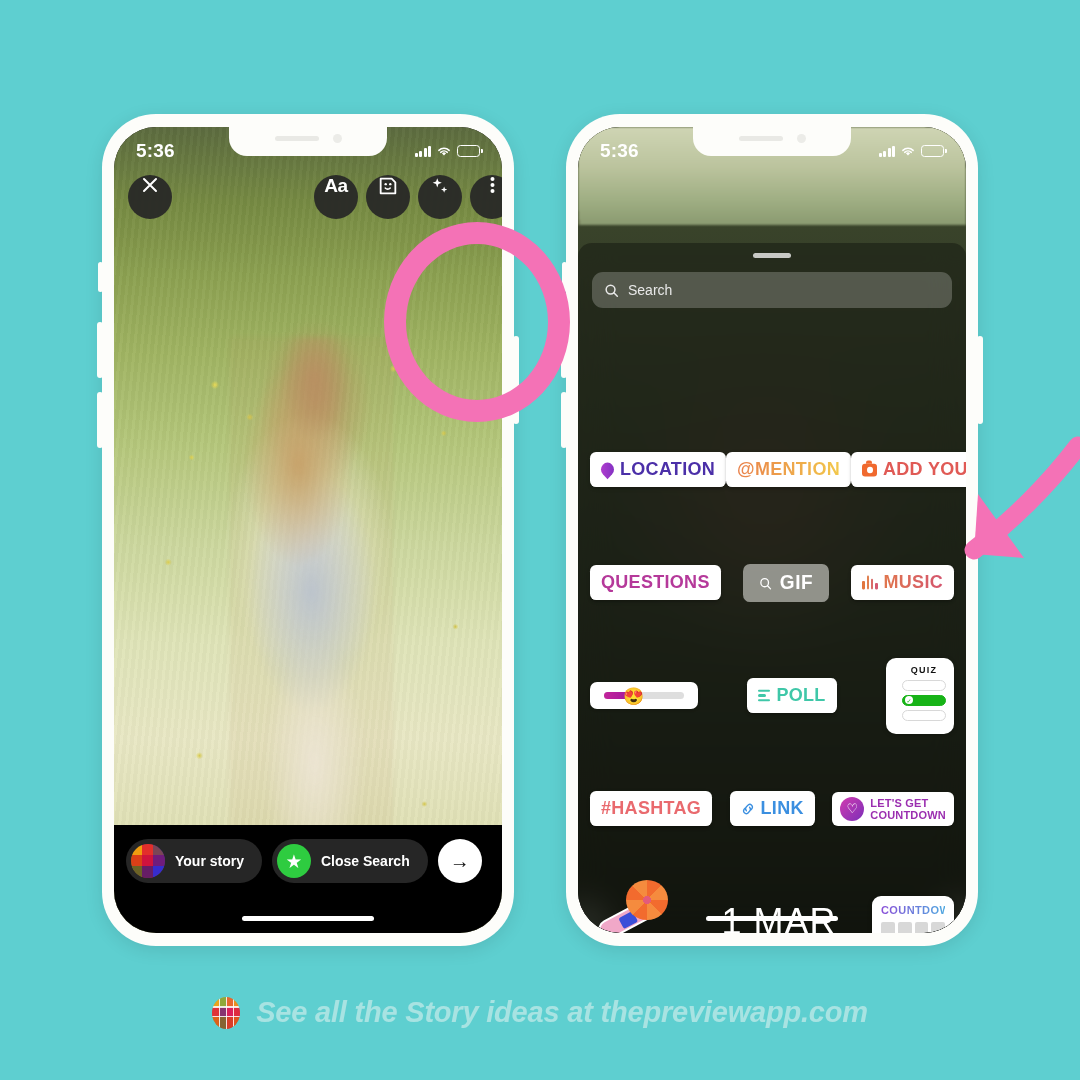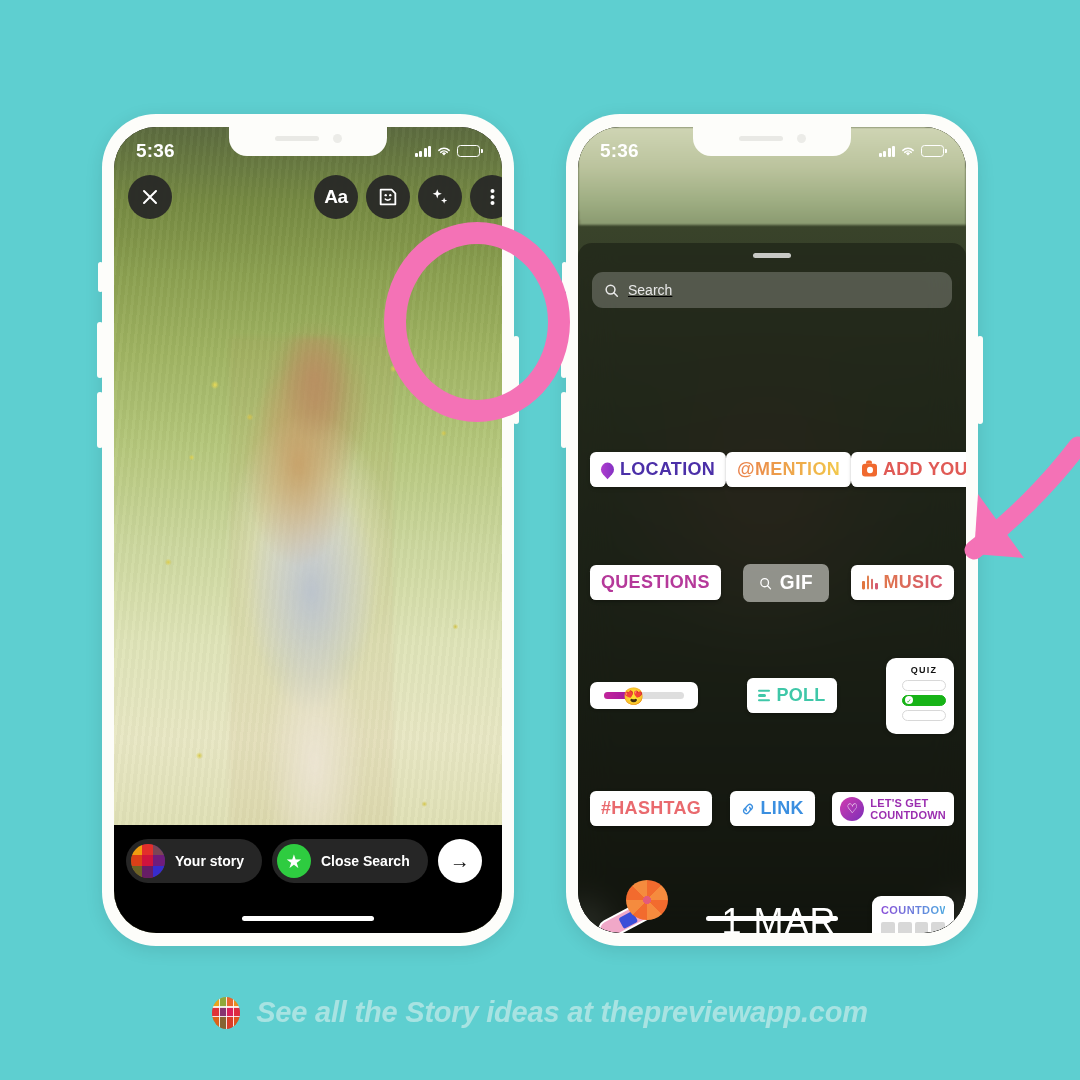--- a/index.html
+++ b/index.html
@@ -132,21 +132,21 @@
   
   .story-top {
     position:absolute; top:48px; left:0; right:0;
     display:flex; align-items:center;
     padding: 0 14px;
     z-index: 30;
   }
   .rnd-btn {
     width: 44px; height: 44px; border-radius: 50%;
     background: rgba(38,38,38,0.92);
-    display:flex; align-items:center; justify-content:center;
+    display:flex; align-items:flex-start; justify-content:center;
     color:#fff;
     flex: none;
   }
   .top-right-tools { margin-left:auto; display:flex; gap: 8px; margin-right: -26px; }
   .aa { font-size: 19px; font-weight: 700; letter-spacing: -0.5px; }
 
   
   .story-bottom {
     position:absolute; left:0; right:0; bottom:0;
     background:#000; height: 108px;
@@ -226,21 +226,20 @@
       linear-gradient(97deg, rgba(80,70,45,.45) 0 2px, rgba(0,0,0,0) 2px 40px),
       linear-gradient(84deg, rgba(70,62,40,.35) 0 2px, rgba(0,0,0,0) 2px 55px);
   }
   .tray-sheet {
     position:absolute; left:0; right:0; top: 116px; bottom:0;
     background: rgba(24,28,18,0.55);
     backdrop-filter: blur(18px);
     -webkit-backdrop-filter: blur(18px);
     border-radius: 14px 14px 0 0;
     z-index: 10;
-    text-decoration: underline;
   }
   .tray-handle {
     width:38px;height:5px;border-radius:3px;background:rgba(255,255,255,.75);
     margin: 10px auto 0 auto;
   }
   .searchbar {
     margin: 14px 14px 0 14px;
     height: 36px; border-radius: 11px;
     background: rgba(255,255,255,0.22);
     display:flex;align-items:center;gap:9px;

